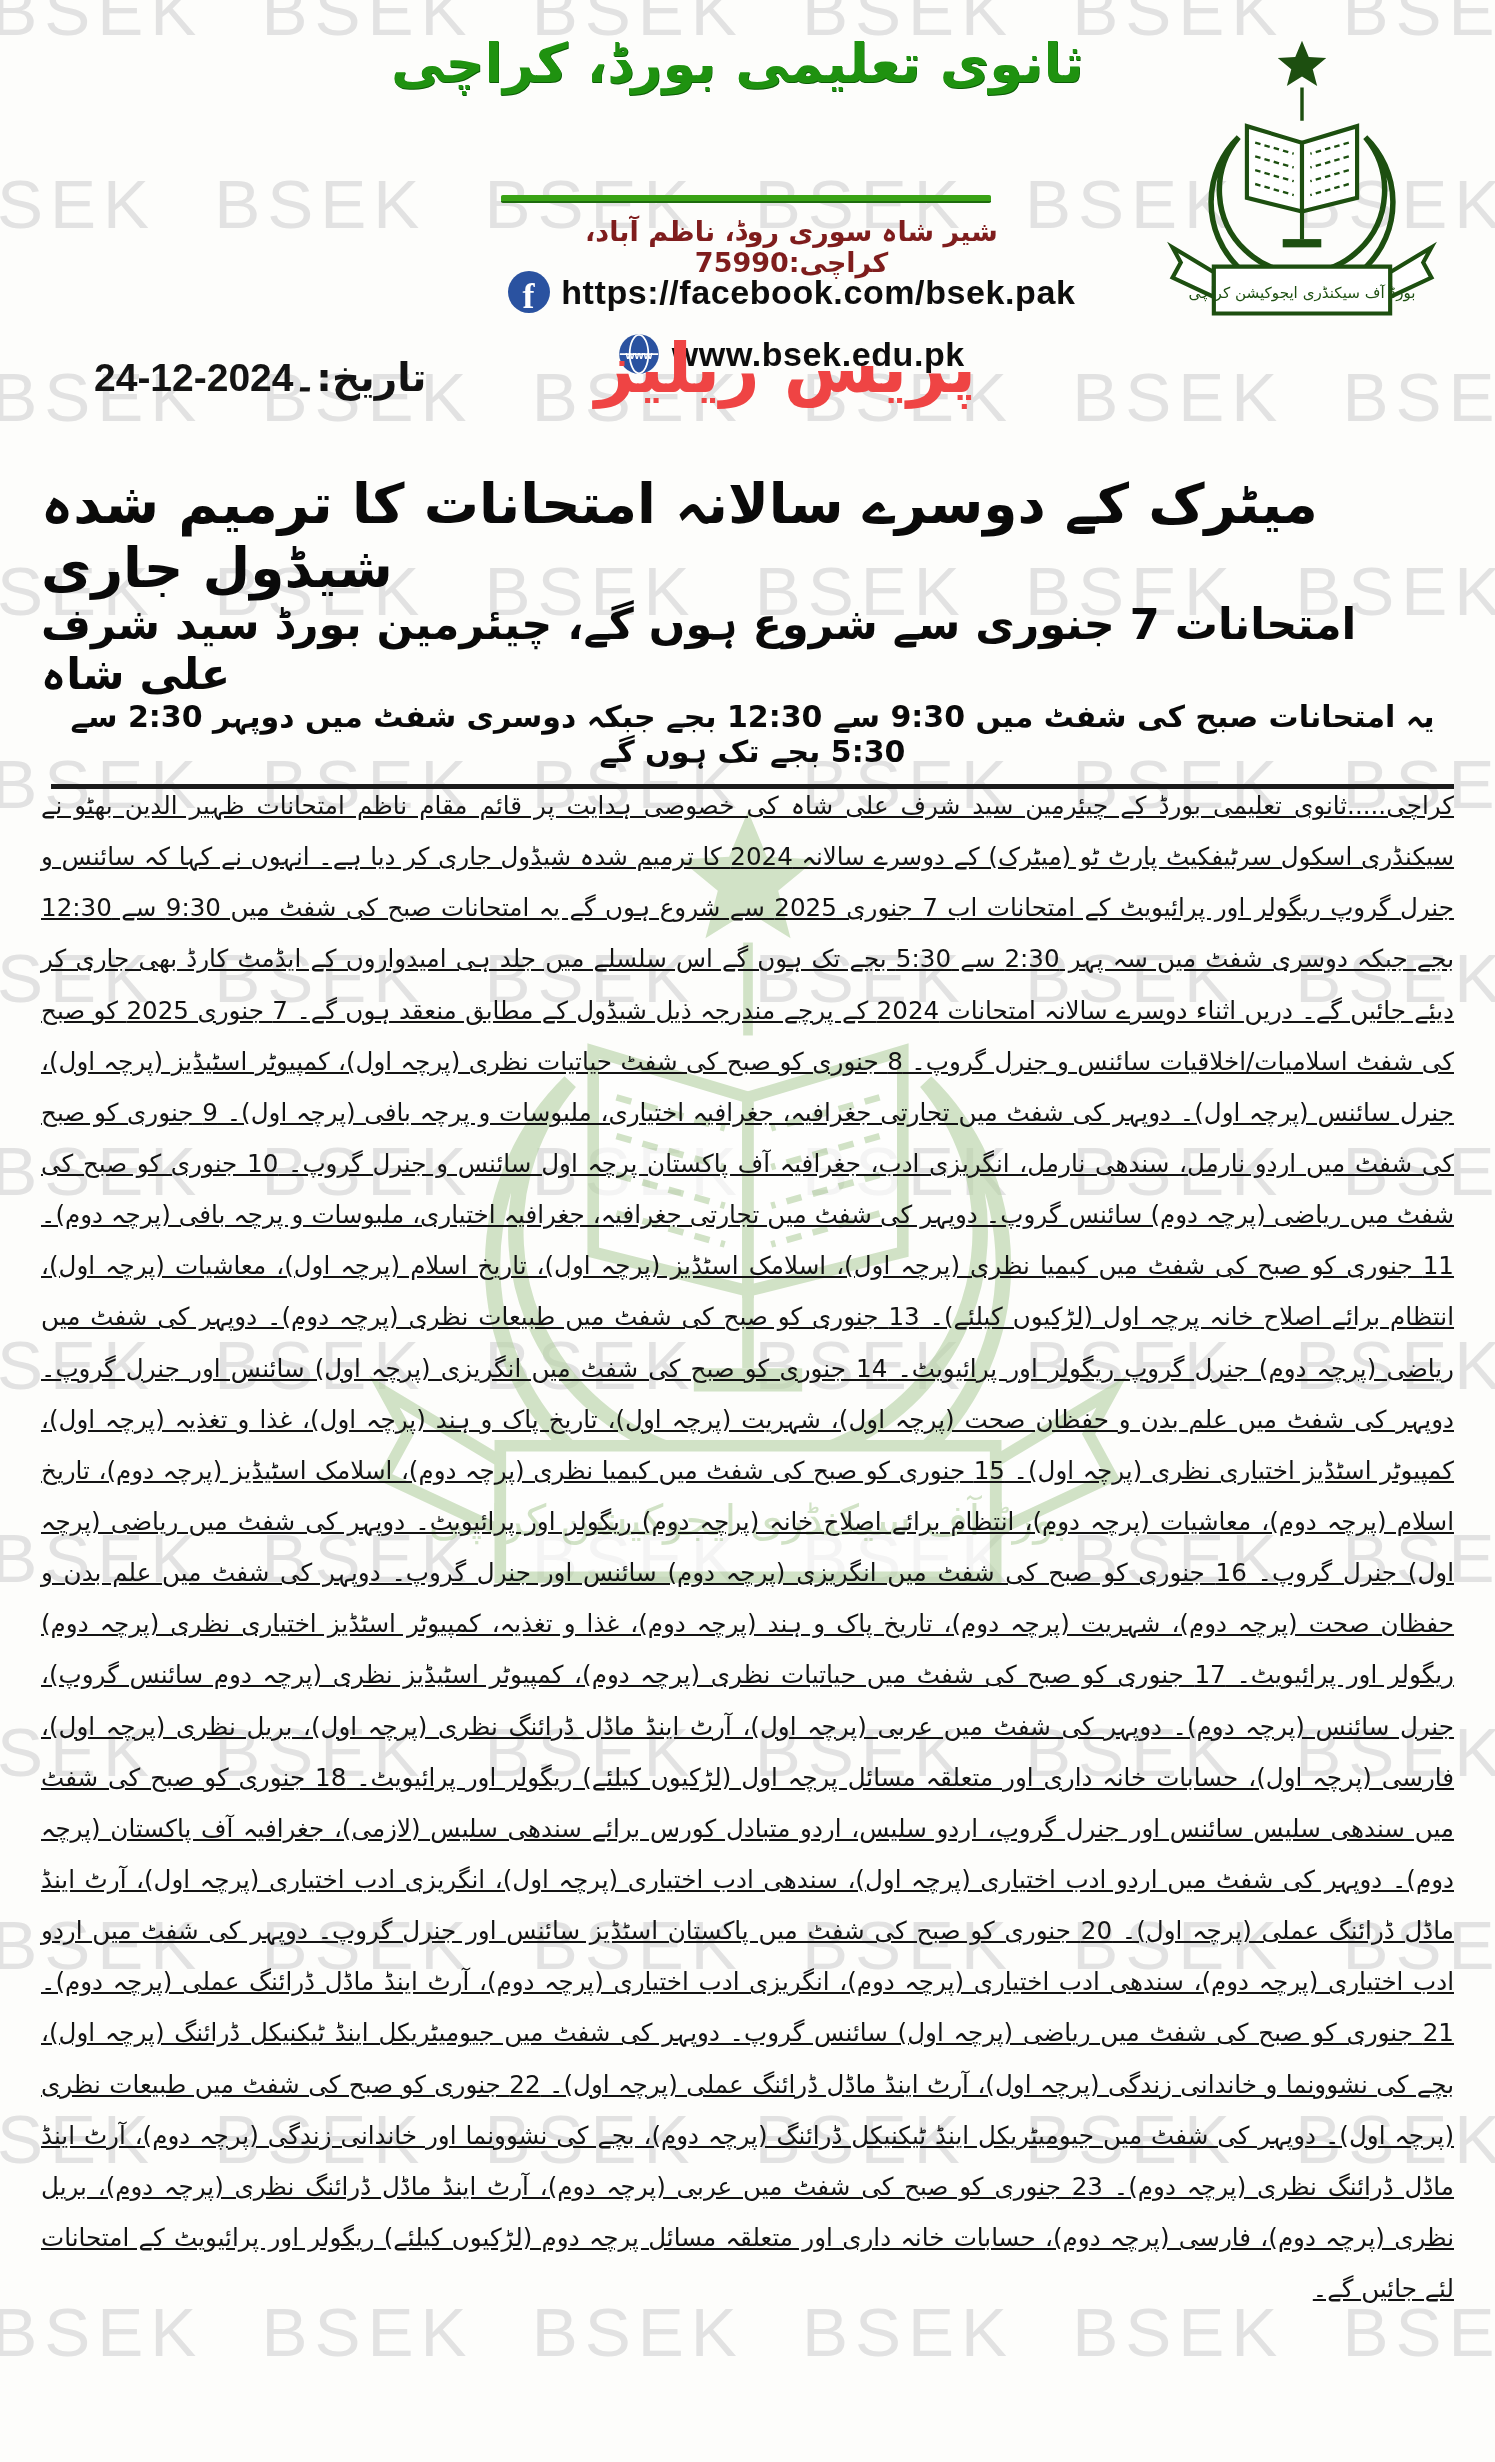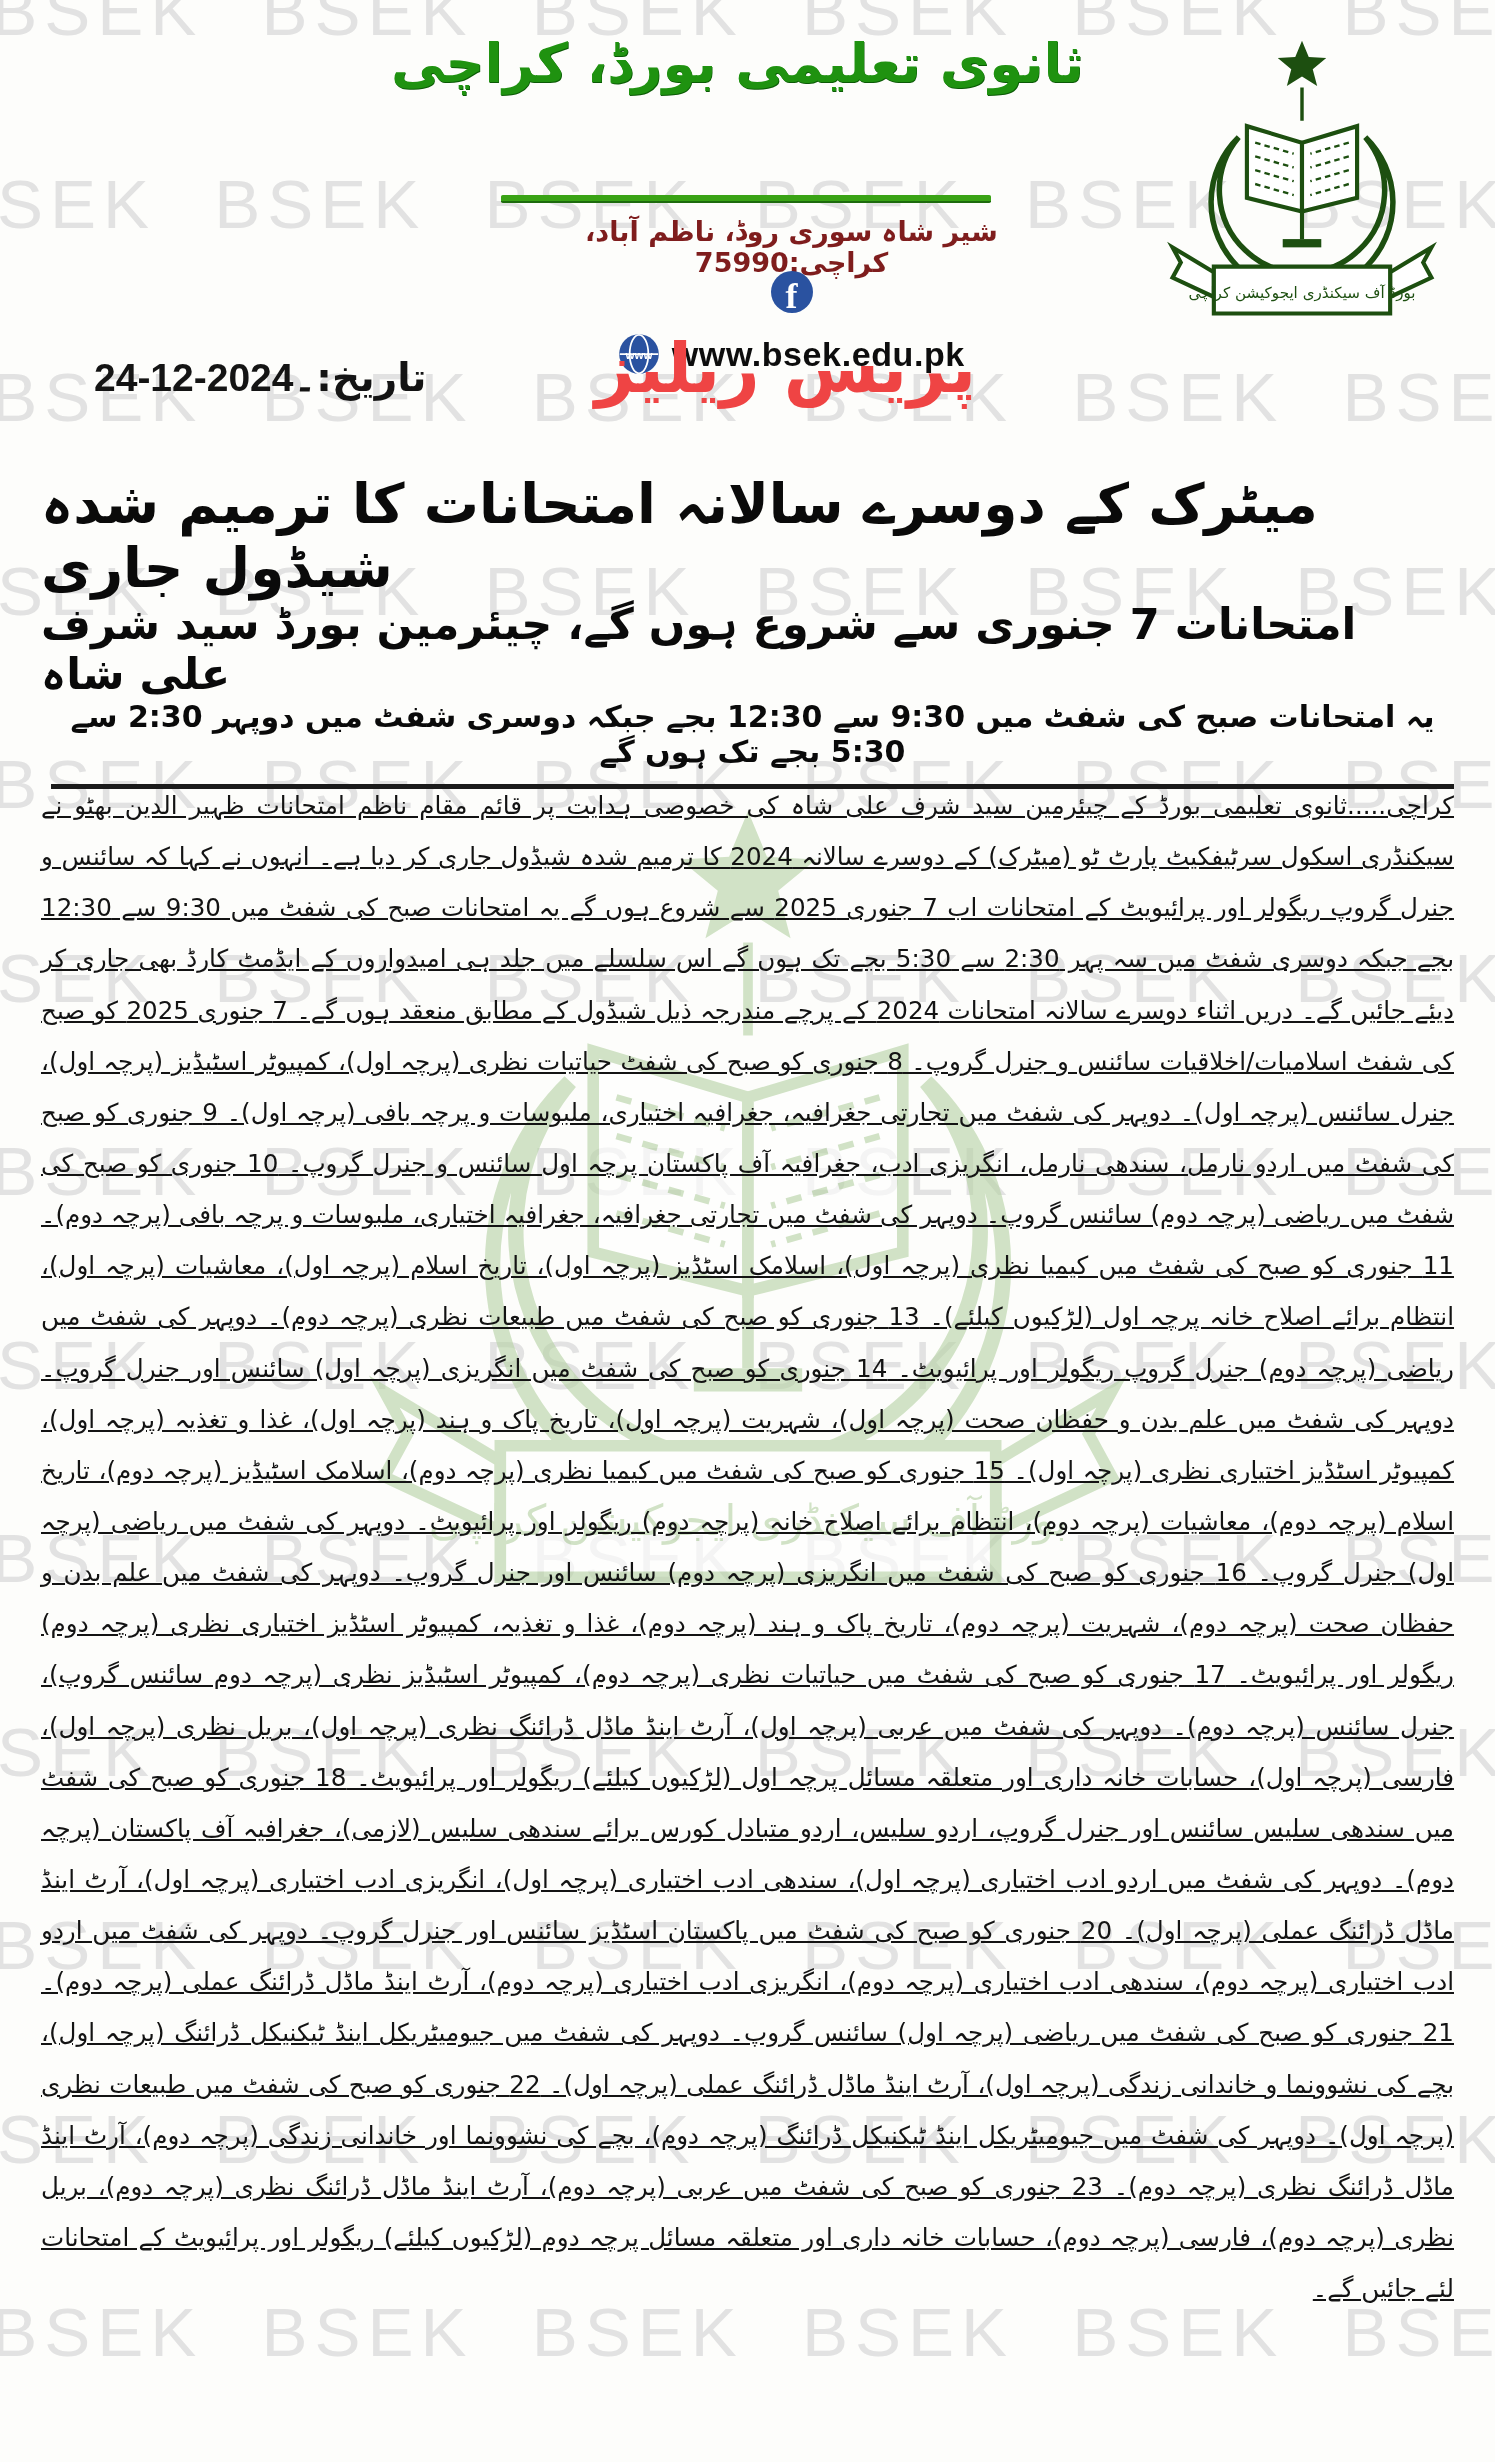--- a/index.html
+++ b/index.html
@@ -171,20 +171,21 @@
   <div class="content">
 
     <div class="org-title">ثانوی تعلیمی بورڈ، کراچی</div>
     <div class="green-rule"></div>
     <div class="address">شیر شاہ سوری روڈ، ناظم آباد، کراچی:75990</div>
 
     <div class="link-row row-fb">
       <div class="fb-badge">
           <span>f</span>
         </div>
+      <a class="link-text">https://facebook.com/bsek.pak</a>
     </div>
 
     <div class="link-row row-web">
       <svg class="globe-badge" viewBox="0 0 72 72">
         <circle cx="36" cy="36" r="34" fill="#2a52a0"></circle>
         <ellipse cx="36" cy="36" rx="16" ry="33" fill="none" stroke="#ffffff" stroke-width="3"></ellipse>
         <line x1="3" y1="36" x2="69" y2="36" stroke="#ffffff" stroke-width="3"></line>
         <text x="36" y="44" text-anchor="middle" font-size="20" font-family="Liberation Sans, sans-serif" font-weight="bold" fill="#ffffff">www</text>
       </svg>
       <a class="link-text">www.bsek.edu.pk</a>

